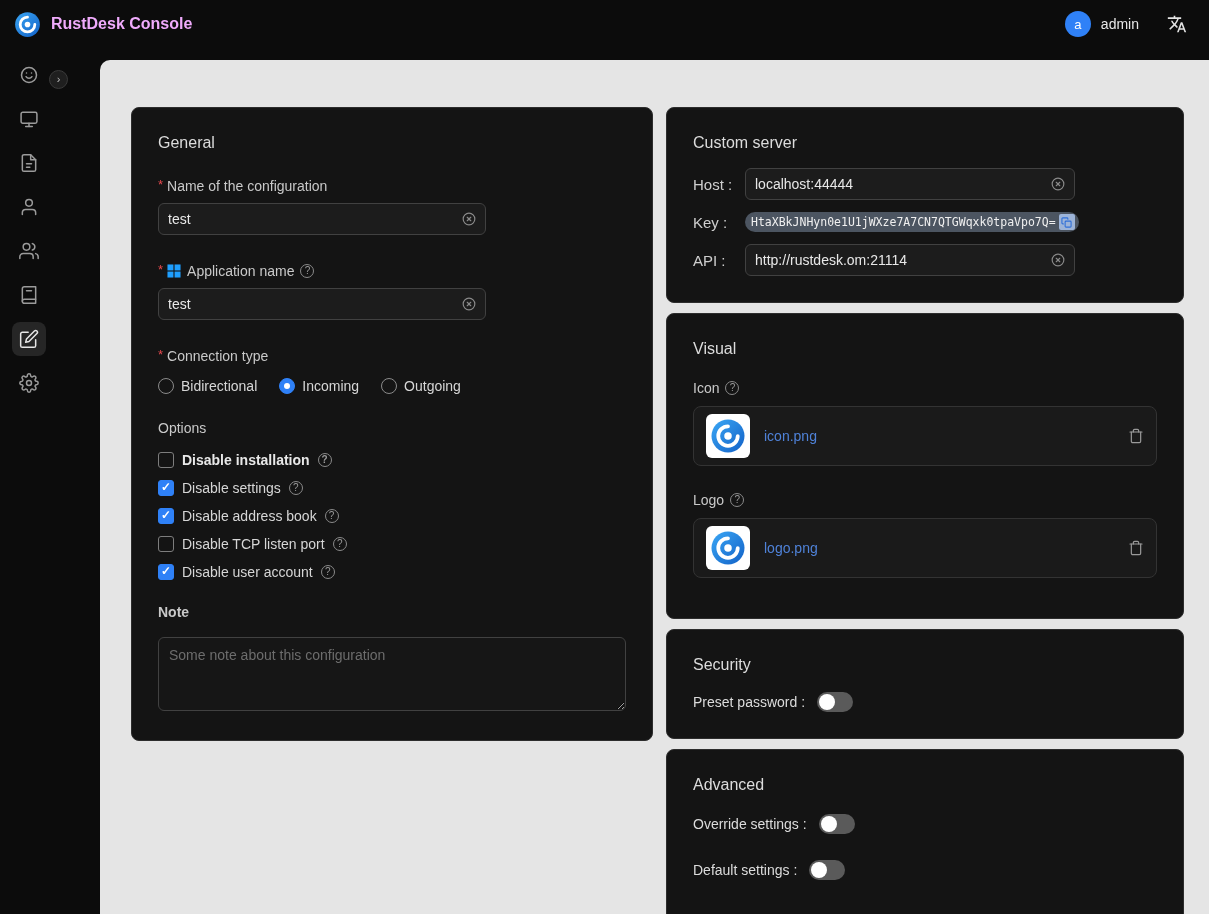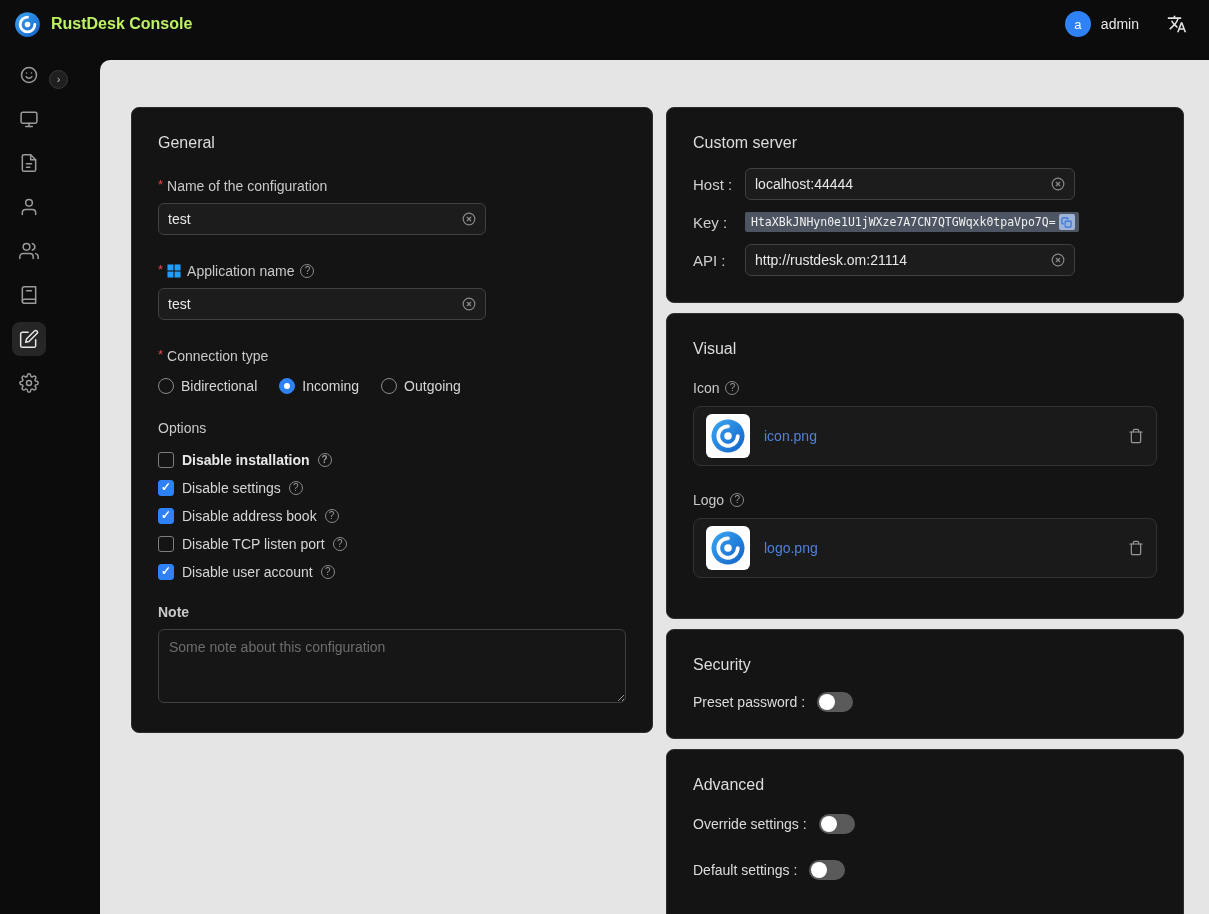--- a/index.html
+++ b/index.html
@@ -11,21 +11,21 @@
     font-family:"Liberation Sans", sans-serif;
     font-size:14px;
   }
 
   
   .header {
     height:48px; display:flex; align-items:center;
     padding:0 18px 0 14px; background:#0c0c0c; gap:10px;
   }
   .logo-svg { width:27px; height:27px; display:block; }
-  .header-title { font-size:16px; font-weight:700; color:#bef264; }
+  .header-title { font-size:16px; font-weight:700; color:#f0abfc; }
   .header-right { margin-left:auto; display:flex; align-items:center; gap:10px; }
   .avatar {
     width:26px; height:26px; border-radius:50%; background:#2f81f7;
     color:#fff; display:flex; align-items:center; justify-content:center;
     font-size:13px; cursor:pointer;
   }
   .username { font-size:14px; color:#e8e8e8; cursor:pointer; }
   .translate-btn { width:28px; height:28px; margin-left:14px; background:none; border:none;
     display:flex; align-items:center; justify-content:center; cursor:pointer; }
 
@@ -107,30 +107,30 @@
   .checkbox.checked { background:#2f81f7; border-color:#2f81f7; }
   .checkbox.checked::after {
     content:"\2713"; position:absolute; color:#fff; font-size:12px; font-weight:700;
     left:2px; top:-1px;
   }
 
   .note-label { color:#c9c9c9; margin-top:24px; margin-bottom:9px;font-weight:bold; }
   .note-area {
     width:100%; height:74px; background:#161616; border:1px solid #414141; border-radius:6px;
     padding:9px 10px; color:#e0e0e0; font-size:14px; resize:vertical;
-    font-family:"Liberation Sans", sans-serif; outline:none;
+    font-family:"Liberation Sans", sans-serif; outline:none;margin-top:8px;
   }
   .note-area::placeholder { color:#6d6d6d; }
 
   
   .srv-row { display:flex; align-items:center; margin-top:12px; }
   .srv-row:first-of-type { margin-top:16px; }
   .srv-label { width:52px; flex:none; color:#cfcfcf; font-size:15px; }
   .key-box {
-    display:flex; align-items:center; background:#4c5561; border-radius:2px;
+    display:flex; align-items:center; background:#4c5561; border-radius:10px;
     padding:2px 4px 2px 6px; max-width:352px;
   }
   .key-text {
     font-family:"DejaVu Sans Mono", monospace; font-size:11.5px; color:#f0f0f0;
     white-space:nowrap; overflow:hidden;
   }
   .copy-btn {
     border:none; background:#9db4d8; width:16px; height:16px; border-radius:2px;
     display:flex; align-items:center; justify-content:center; cursor:pointer; margin-left:3px; flex:none;
   }

